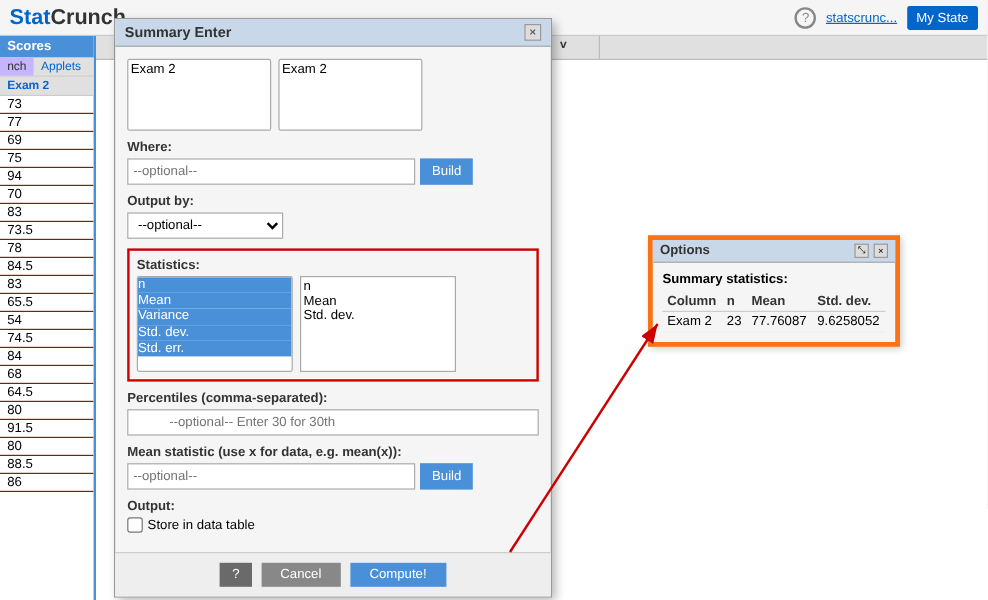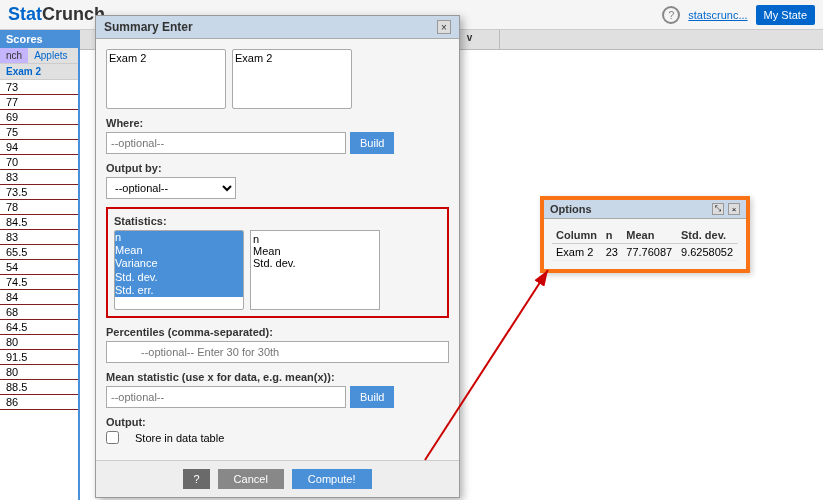--- a/index.html
+++ b/index.html
@@ -224,21 +224,21 @@
       align-items: center;
     }
 
     .output-section {
       margin-bottom: 6px;
     }
 
     .checkbox-row {
       display: flex;
       align-items: center;
-      gap: 16px;
+      gap: 4px;
       font-size: 11px;
     }
 
     .dialog-footer {
       display: flex;
       justify-content: center;
       gap: 8px;
       padding: 8px 10px;
       border-top: 1px solid #ccc;
       background: #eee;
@@ -632,20 +632,21 @@
 
 <div class="options-panel">
   <div class="options-title-bar">
     <span class="options-title">Options</span>
     <div class="options-icons">
       <div class="options-icon-btn">⤡</div>
       <div class="options-icon-btn">×</div>
     </div>
   </div>
   <div class="options-body">
+    <div class="options-section-title">Summary statistics:</div>
     <table class="results-table">
       <thead>
         <tr>
           <th>Column</th>
           <th>n</th>
           <th>Mean</th>
           <th>Std. dev.</th>
         </tr>
       </thead>
       <tbody>

